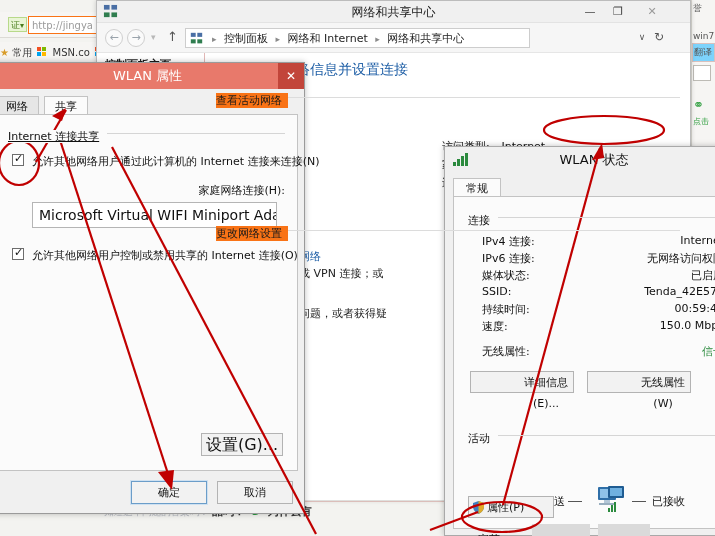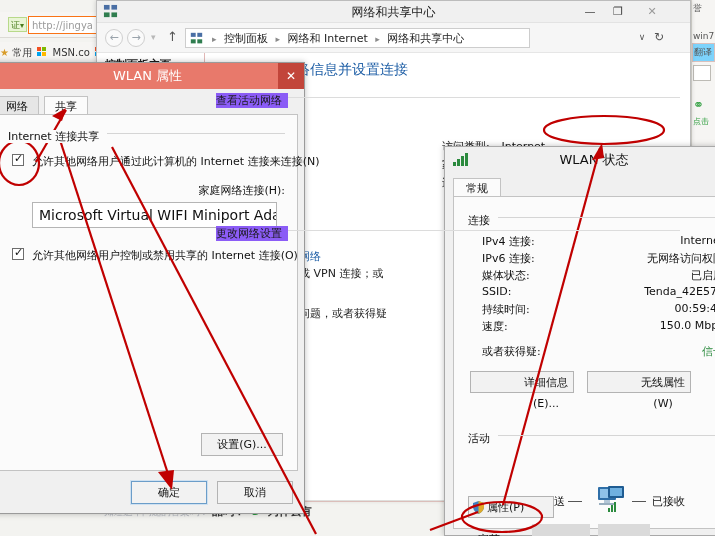--- a/index.html
+++ b/index.html
@@ -111,21 +111,21 @@
   }
   .search-ico{ position:absolute; right:4px; top:3px; font-size:11px; color:#666; }
 
   .nsc-body { position:relative; height:447px; background:#fff; }
   .nsc-side { position:absolute; left:0; top:0; width:108px; height:447px;
               background:#fff; border-right:1px solid #e2b8b6; }
   .nsc-side .sh{ padding:4px 6px 0 8px; font-size:11px; color:#1a1a1a; font-weight:bold; white-space:nowrap;}
   .nsc-main { position:absolute; left:109px; top:0; right:0; height:447px; padding:4px 10px 0 10px; overflow:hidden;}
   .h-blue { color:#1f5fa6; font-size:14px; margin:4px 0 10px 10px; white-space:nowrap;}
   .grp { position:relative; margin-bottom:6px; }
-  .grp .lbl{ font-size:11px; color:#1a1a1a; display:inline-block; padding-right:6px; background:#8b5cf6; position:relative; z-index:2;}
+  .grp .lbl{ font-size:11px; color:#1a1a1a; display:inline-block; padding-right:6px; background:#f97316; position:relative; z-index:2;}
   .grp .rule{ position:absolute; left:0; right:0; top:8px; height:1px; background:#dcdcdc; z-index:1;}
   .netrow { margin:6px 0 10px 6px; }
   .netrow .nm{ font-size:11px; color:#111; font-weight:bold; white-space:nowrap;}
   .netrow .sb{ font-size:11px; color:#222; }
   .netinfo { position:absolute; left:345px; top:86px; width:250px; font-size:11px; }
   .netinfo .r{ margin-bottom:3px; white-space:nowrap;}
   .netinfo .k{ display:inline-block; width:56px; color:#111; }
   .netinfo .v{ color:#111; }
   .netinfo .v.lnk{ color:#1f5fa6; }
   .lnkblue{ color:#1f5fa6; font-size:11px; margin:8px 0 2px 6px; white-space:nowrap;}
@@ -176,32 +176,32 @@
                 text-align:center; font-size:13px; color:#ffffff; }
   .wp-close{ position:absolute; right:0; top:0; width:26px; height:26px; line-height:26px;
              text-align:center; color:#fff; font-size:12px; background:#c2453a; }
   .wp-tabs{ position:relative; margin:6px 0 0 0; height:20px; padding-left:4px;}
   .wp-tab{ display:inline-block; height:20px; line-height:19px; padding:0 10px; font-size:11px;
            color:#111; background:#e6e6e6; border:1px solid #c3c3c3; border-bottom:none;}
   .wp-tab.active{ background:#fbfbfb; }
   .wp-panel{ position:absolute; left:4px; top:51px; right:6px; bottom:42px;
              background:#fbfbfb; border:1px solid #c3c3c3; padding:10px 12px; }
   .wp-grp{ position:relative; margin-bottom:10px; }
-  .wp-grp .lbl{ font-size:11px; color:#111; background:#fbfbfb; padding-right:8px; position:relative; z-index:2;}
+  .wp-grp .lbl{ font-size:11px; color:#111; background:#fbfbfb; padding-right:8px; position:relative; z-index:2;text-decoration:underline;}
   .wp-grp .rule{ position:absolute; left:0; right:0; top:8px; height:1px; background:#d5d5d5; z-index:1;}
   .cbrow{ position:relative; padding-left:20px; margin:10px 0 4px 4px; font-size:11px; color:#111; white-space:nowrap;}
   .cbox{ position:absolute; left:0; top:0px; width:12px; height:12px; background:#fff;
          border:1px solid #6d6d6d; }
   .cbox:after{ content:"✓"; position:absolute; left:1px; top:-3px; font-size:11px; color:#111; }
   .fieldlabel{ font-size:11px; color:#111; margin:14px 0 4px 24px;text-align:right;}
   .selectbox{ margin:0 8px 0 24px; height:26px; border:1px solid #b5b5b5; background:#fff;
               font-size:14px; color:#111; line-height:24px; padding-left:6px;
               white-space:nowrap; overflow:hidden; }
   .settingsbtn{ position:absolute; right:14px; bottom:14px; width:82px; height:23px; line-height:22px;
-                text-align:center; font-size:11px; background:#f2f2f2; border:1px solid #b3b3b3; color:#111;}
+                text-align:center; font-size:16px; background:#f2f2f2; border:1px solid #b3b3b3; color:#111;}
   .wp-footer{ position:absolute; left:0; right:0; bottom:0; height:40px; }
   .okbtn{ position:absolute; left:140px; top:8px; width:76px; height:23px; line-height:21px;
           text-align:center; font-size:11px; background:#f2f2f2; border:1px solid #6b9dc9;
           outline:1px solid #cfe1f1; color:#111;}
   .cancelbtn{ position:absolute; left:226px; top:8px; width:76px; height:23px; line-height:21px;
               text-align:center; font-size:11px; background:#f2f2f2; border:1px solid #b3b3b3; color:#111;}
 
   
   .anno{ position:absolute; left:0; top:0; width:715px; height:536px; pointer-events:none; }
 </style>
@@ -373,21 +373,21 @@
       </div>
       <div class="wrow">
         <span class="k">持续时间:</span>
         <span class="v">00:59:48</span>
       </div>
       <div class="wrow">
         <span class="k">速度:</span>
         <span class="v">150.0 Mbps</span>
       </div>
       <div class="wrow" style="margin-top:8px">
-        <span class="k">或者获得疑:</span>
+        <span class="k">无线属性:</span>
         <span class="v grn">信号</span>
       </div>
 
       <div class="wbtns">
         <span class="wbtn">详细信息(E)...</span>
         <span class="wbtn">无线属性(W)</span>
       </div>
 
       <div class="wgrp" style="margin-top:16px">
         <span class="lbl">活动</span>

